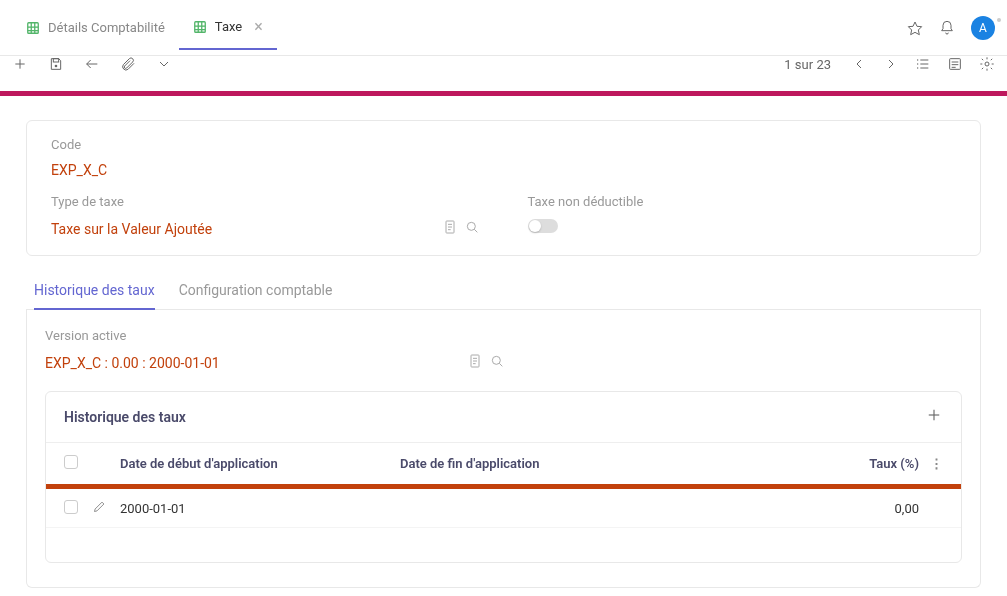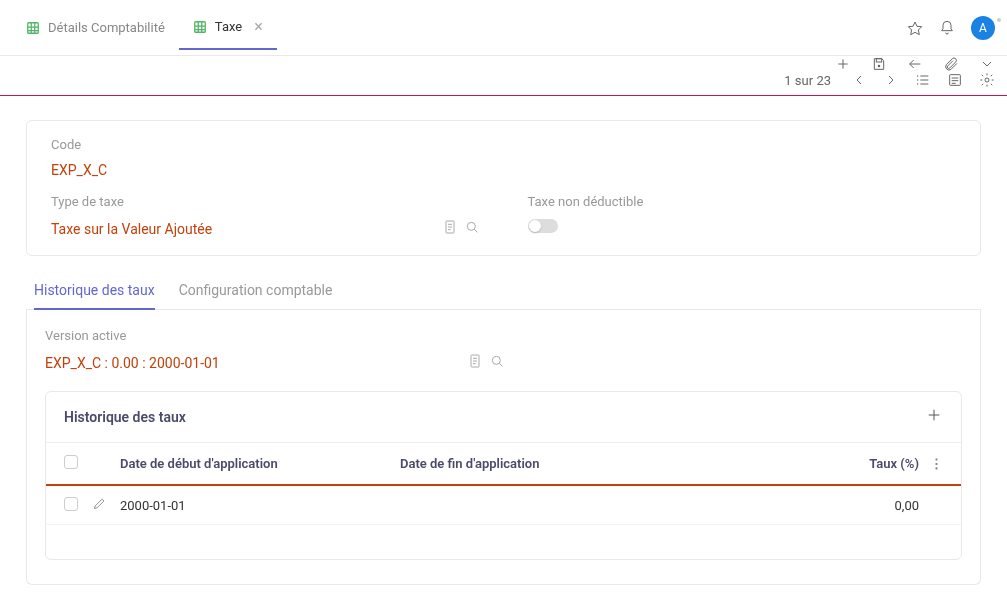--- a/index.html
+++ b/index.html
@@ -11,21 +11,21 @@
     .tab { display: flex; align-items: center; padding: 0 14px; height: 44px; cursor: pointer; gap: 8px; color: #888; }
     .tab.active { border-bottom: 2px solid #6366d1; color: #333; }
     .tab-icon { width: 14px; height: 14px; display: inline-flex; align-items: center; justify-content: center; }
     .tab-label { font-size: 13px; }
     .tab-close { color: #aaa; font-size: 16px; margin-left: 4px; line-height: 1; }
     .top-actions { display: flex; align-items: center; gap: 16px; }
     .avatar { width: 24px; height: 24px; border-radius: 50%; background: #1a82e2; color: #fff; display: flex; align-items: center; justify-content: center; font-size: 12px; position: relative; }
     .avatar::after { content: ''; position: absolute; right: -6px; top: 2px; width: 4px; height: 4px; border-radius: 50%; background: #ccc; }
     
     
-    .toolbar { display: flex; align-items: flex-end; height: 40px; border-bottom: 1px solid #be185d; padding: 0 12px; flex-direction: column; }
+    .toolbar { display: flex; align-items: flex-start; height: 40px; border-bottom: 5px solid #be185d; padding: 0 12px; }
     .toolbar-left { display: flex; align-items: center; gap: 20px; }
     .toolbar-right { display: flex; align-items: center; gap: 16px; margin-left: auto; }
     .icon-btn { display: inline-flex; align-items: center; justify-content: center; cursor: pointer; color: #666; }
     .icon-btn svg { width: 16px; height: 16px; }
     .pager-text { font-size: 13px; color: #666; margin-right: 4px; }
     
     
     .form-area { padding: 24px 26px 0 26px; }
     .card { border: 1px solid #e8e8e8; border-radius: 6px; padding: 16px 24px; }
     .form-row { display: flex; gap: 48px; margin-bottom: 16px; }
@@ -45,21 +45,21 @@
     .sub-tab.active { color: #6366d1; border-bottom: 2px solid #6366d1; margin-bottom: -1px;}
     
     
     .sub-card { border: 1px solid #e8e8e8; border-top: none; border-radius: 0 0 6px 6px; padding: 18px 18px 24px 18px;}
     .inner-card { border: 1px solid #e8e8e8; border-radius: 6px; margin-top: 18px; }
     .inner-header { display: flex; align-items: center; padding: 14px 18px; border-bottom: 1px solid #eee; }
     .inner-title { font-size: 14px; color: #4a4a6a; font-weight: 600; flex: 1; }
     .inner-add { color: #666; cursor: pointer; }
     
     
-    .tbl-head { display: flex; align-items: center; padding: 12px 18px; border-bottom: 2px solid #c2410c; font-size: 13px; font-weight: 600; color: #4a4a6a; }
+    .tbl-head { display: flex; align-items: center; padding: 12px 18px; border-bottom: 5px solid #c2410c; font-size: 13px; font-weight: 600; color: #4a4a6a; }
     .tbl-row { display: flex; align-items: center; padding: 10px 18px; font-size: 13px; color: #333; border-bottom: 1px solid #f4f4f4; }
     .col-check { width: 28px; }
     .col-edit { width: 28px; color: #888; }
     .col-start { flex: 0 0 280px; }
     .col-end { flex: 0 0 280px; }
     .col-rate { flex: 1; text-align: right; padding-right: 8px; }
     .col-menu { width: 16px; text-align: right; color: #888; }
     .chk { width: 14px; height: 14px; border: 1px solid #ccc; border-radius: 3px; display: inline-block; }
     
     svg { fill: none; stroke: currentColor; stroke-width: 1.5; }

